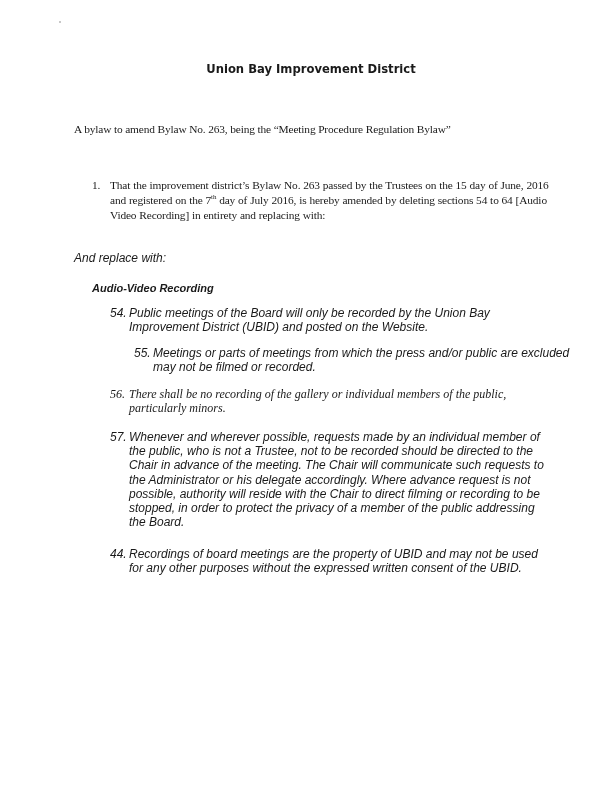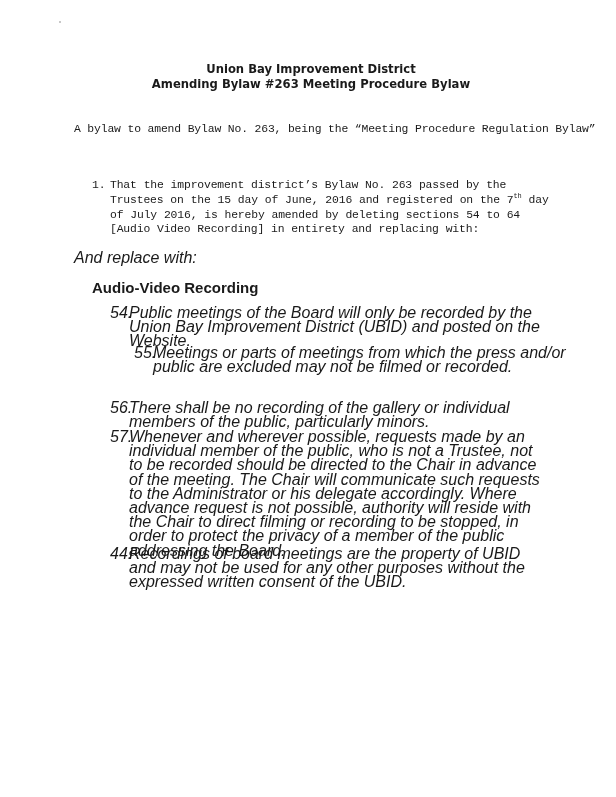--- a/index.html
+++ b/index.html
@@ -33,21 +33,21 @@
       text-align: center;
       font-family: "DejaVu Sans", sans-serif;
       font-weight: bold;
       font-size: 11.6px;
       line-height: 14.6px;
       color: #1a1a1a;
       margin-left: 7px;
     }
     .title-block div { white-space: nowrap; }
     .sans {
-      font-family: Liberation Mono, monospace;
+      font-family: Liberation Serif, serif;
       font-size: 11.4px;
       line-height: 14.8px;
       color: #1a1a1a;
       letter-spacing: -0.15px;
     }
     .line-abs {
       position: absolute;
       white-space: nowrap;
     }
     #intro { left: 74px; top: 122px; }
@@ -68,62 +68,62 @@
       word-spacing: 0.2px;
     }
     .item1 sup {
       font-size: 7px;
       line-height: 0;
       vertical-align: 5px;
       margin-top: 8px;
     }
     .arial {
       font-family: "Liberation Sans", sans-serif;
-      font-size: 16px;
+      font-size: 12px;
       line-height: 14.2px;
       color: #1a1a1a;
     }
     #replace {
       left: 74px; top: 251px;
       font-style: italic;
     }
     #section-heading {
       left: 92px; top: 281px;
       font-weight: bold;
-      font-size: 15px;
+      font-style: italic;
+      font-size: 11px;
     }
     .sub-item {
       position: absolute;
       left: 110px;
       width: 440px;
       font-style: italic;
     }
     .sub-item .num {
       position: absolute;
       left: 0; top: 0;
     }
     .sub-item .txt {
       margin-left: 19px;
       width: 421px;
     }
     #item-54 { top: 306px; }
     #item-55 { top: 346px; margin-left: 24px; }
-    #item-56 { top: 401px; }
+    #item-56 { top: 387px; font-family: Liberation Serif, serif; }
     #item-57 { top: 430px; }
     #item-58 { top: 547px; }
   </style>
 </head>
 <body>
 
 <div class="page">
   <div class="scan-mark"></div>
 
   <div class="title-block">
     <div>Union Bay Improvement District</div>
-    <div>Amending Bylaw #263 Meeting Procedure Bylaw</div>
   </div>
 
   <div id="intro" class="line-abs sans">A bylaw to amend Bylaw No. 263, being the “Meeting Procedure Regulation Bylaw”</div>
 
 
   <div class="item1 sans">
     <span class="num">1.</span>
     <div class="txt"><span>That the improvement district’s Bylaw No. 263 passed by the Trustees on the 15 day of June, 2016 and registered on the 7</span><sup>th</sup><span> day of July 2016, is hereby amended by deleting sections 54 to 64 [Audio Video Recording] in entirety and replacing with:</span></div>
   </div>
 

